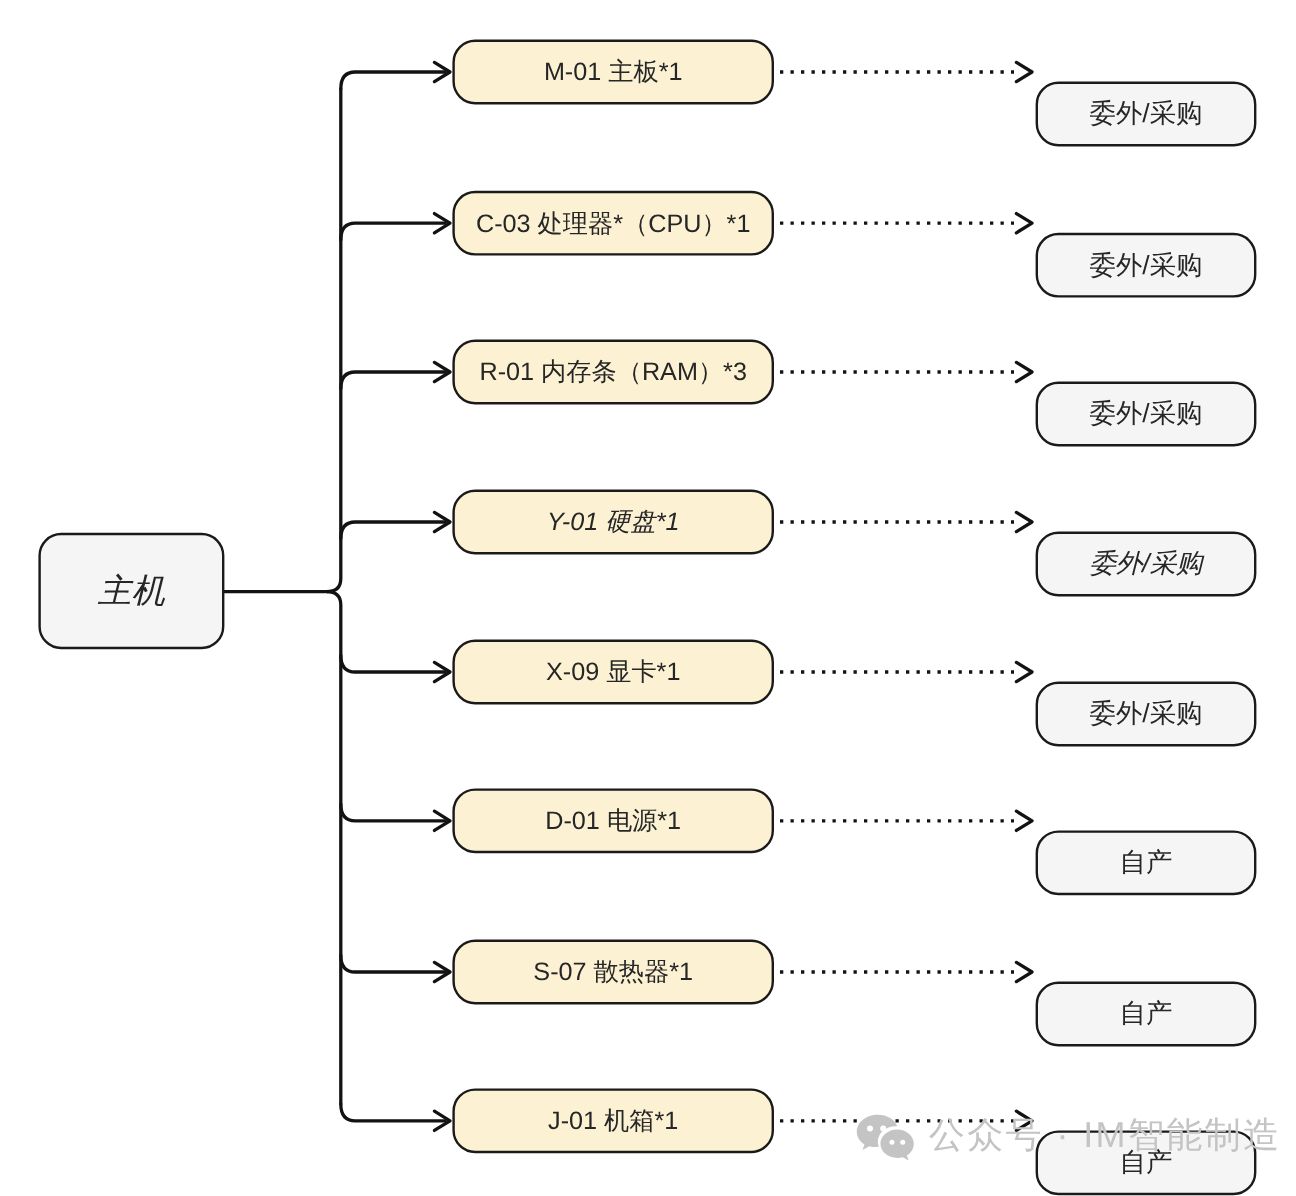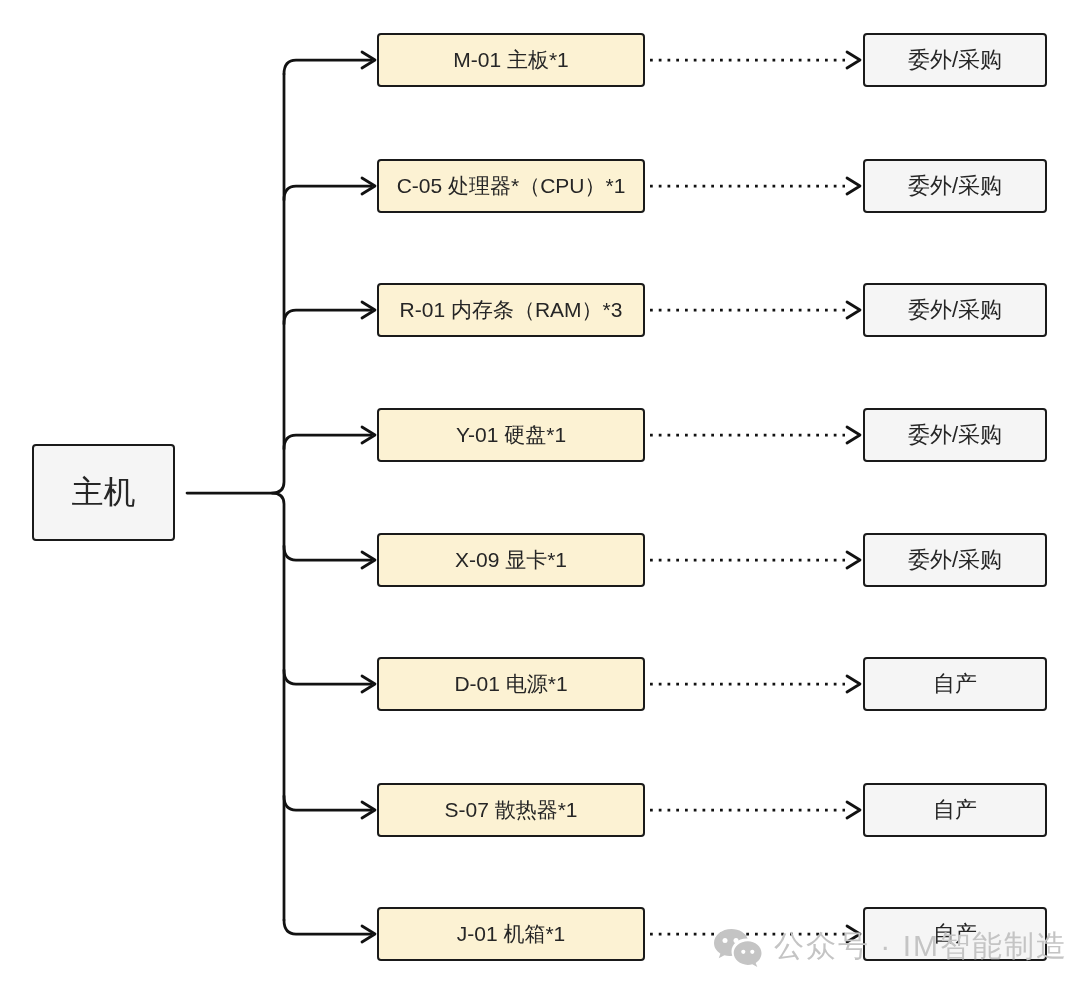--- a/index.html
+++ b/index.html
@@ -12,30 +12,30 @@
   }
   *{margin:0;padding:0;box-sizing:border-box;}
   html,body{background:#ffffff;}
   body{font-family:"Liberation Sans","DejaVu Sans",sans-serif;}
   .canvas{
     position:relative;width:1080px;height:997px;background:#ffffff;overflow:hidden;
   }
   .connectors{position:absolute;left:0;top:0;width:1080px;height:997px;z-index:1;}
   .node{
     position:absolute;display:flex;align-items:center;justify-content:center;
-    border:2.5px solid var(--component-border);border-radius:4px;
+    border:2.5px solid var(--component-border);border-radius:19px;
     color:var(--text);z-index:2;white-space:nowrap;
   }
   .root-node{
-    left:32px;top:444px;width:143px;height:97px;
-    background:var(--source-fill);font-size:32px;
+    left:32px;top:444px;width:155px;height:97px;
+    background:var(--source-fill);font-size:28px;font-style:italic;
   }
   .comp{left:377px;width:268px;height:54px;background:var(--component-fill);font-size:21px;}
-  .src{left:863px;width:184px;height:54px;background:var(--source-fill);font-size:22px;}
-  .r0{top:33px;}.r1{top:159px;}.r2{top:283px;}.r3{top:408px;}
+  .src{left:863px;width:184px;height:54px;background:var(--source-fill);font-size:22px;margin-top:35px;}
+  .r0{top:33px;}.r1{top:159px;}.r2{top:283px;}.r3{top:408px;font-style:italic;}
   .r4{top:533px;}.r5{top:657px;}.r6{top:783px;}.r7{top:907px;}
   .watermark{
     position:absolute;left:712px;top:926px;z-index:5;
     display:flex;gap:10px;
     color:var(--watermark);font-size:30px;letter-spacing:2px;
     pointer-events:none;
   }
   .watermark svg{width:52px;height:46px;flex:0 0 auto;}
 </style>
 </head>
@@ -85,21 +85,21 @@
     <path d="M 847 427 L 860 435 L 847 443"></path>
     <path d="M 847 552 L 860 560 L 847 568"></path>
     <path d="M 847 676 L 860 684 L 847 692"></path>
     <path d="M 847 802 L 860 810 L 847 818"></path>
     <path d="M 847 926 L 860 934 L 847 942"></path>
   </svg>
 
   <div class="node root-node">主机</div>
 
   <div class="node comp r0">M-01 主板*1</div>
-  <div class="node comp r1">C-05 处理器*（CPU）*1</div>
+  <div class="node comp r1">C-03 处理器*（CPU）*1</div>
   <div class="node comp r2">R-01 内存条（RAM）*3</div>
   <div class="node comp r3">Y-01 硬盘*1</div>
   <div class="node comp r4">X-09 显卡*1</div>
   <div class="node comp r5">D-01 电源*1</div>
   <div class="node comp r6">S-07 散热器*1</div>
   <div class="node comp r7">J-01 机箱*1</div>
 
   <div class="node src r0">委外/采购</div>
   <div class="node src r1">委外/采购</div>
   <div class="node src r2">委外/采购</div>

